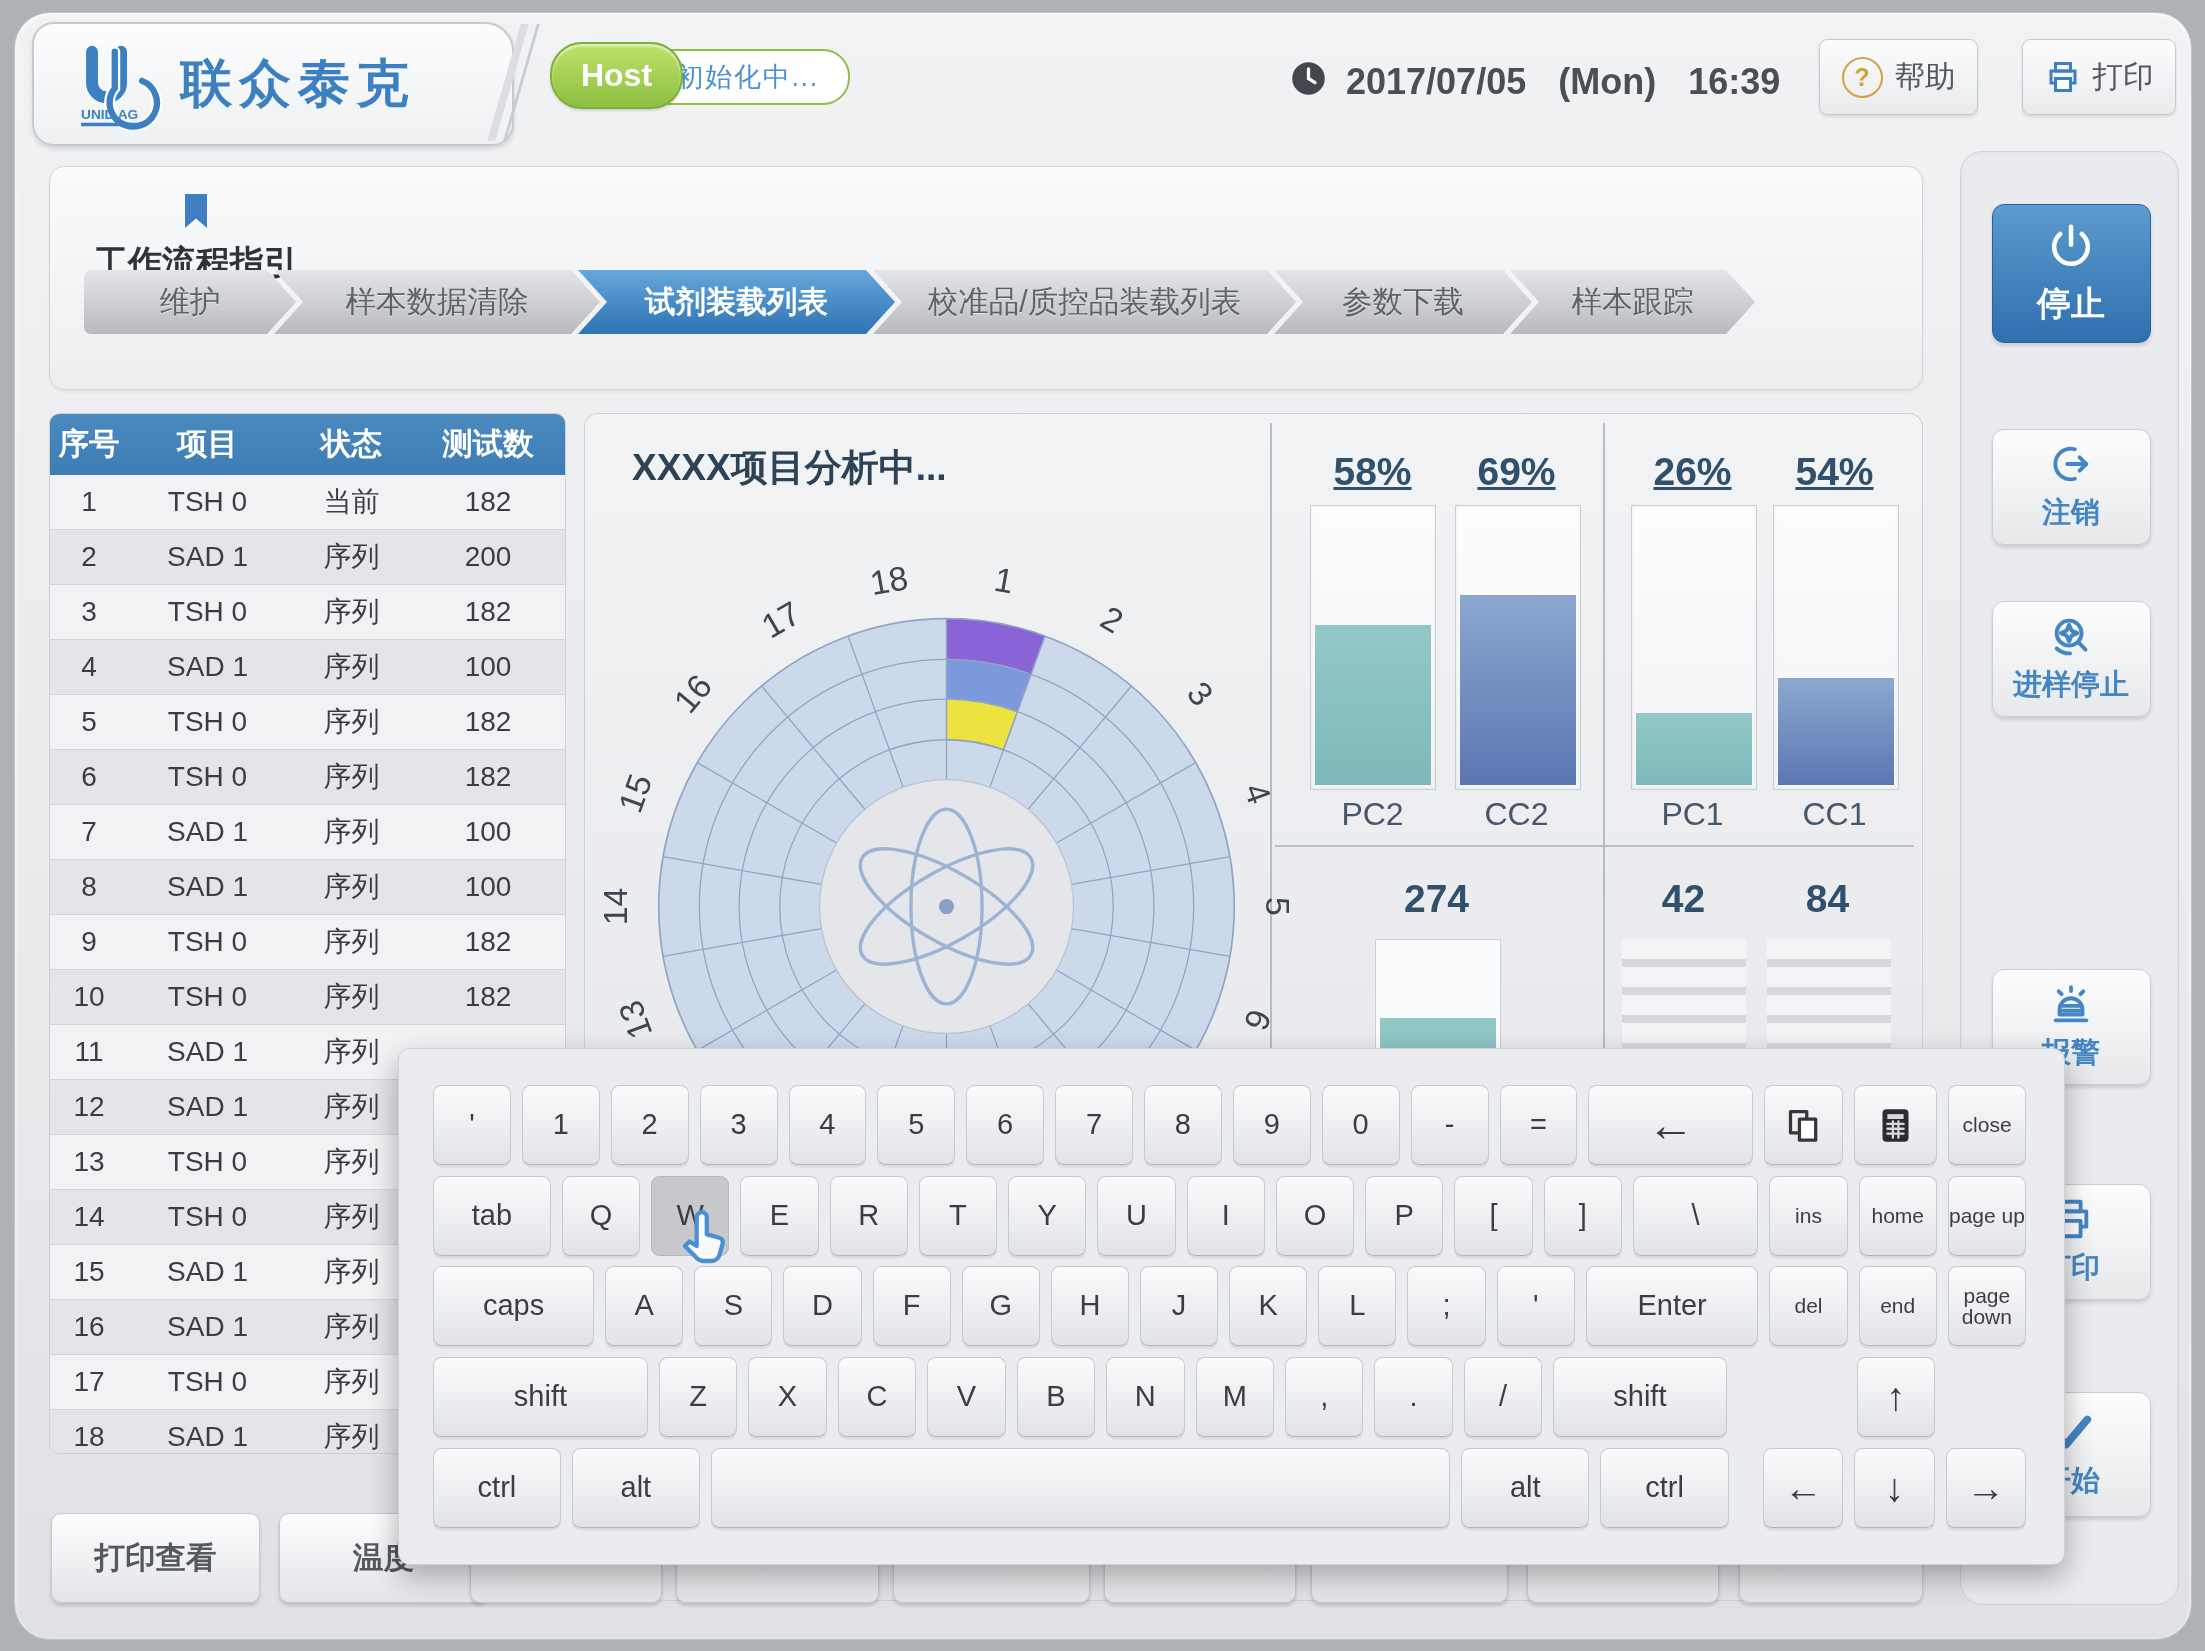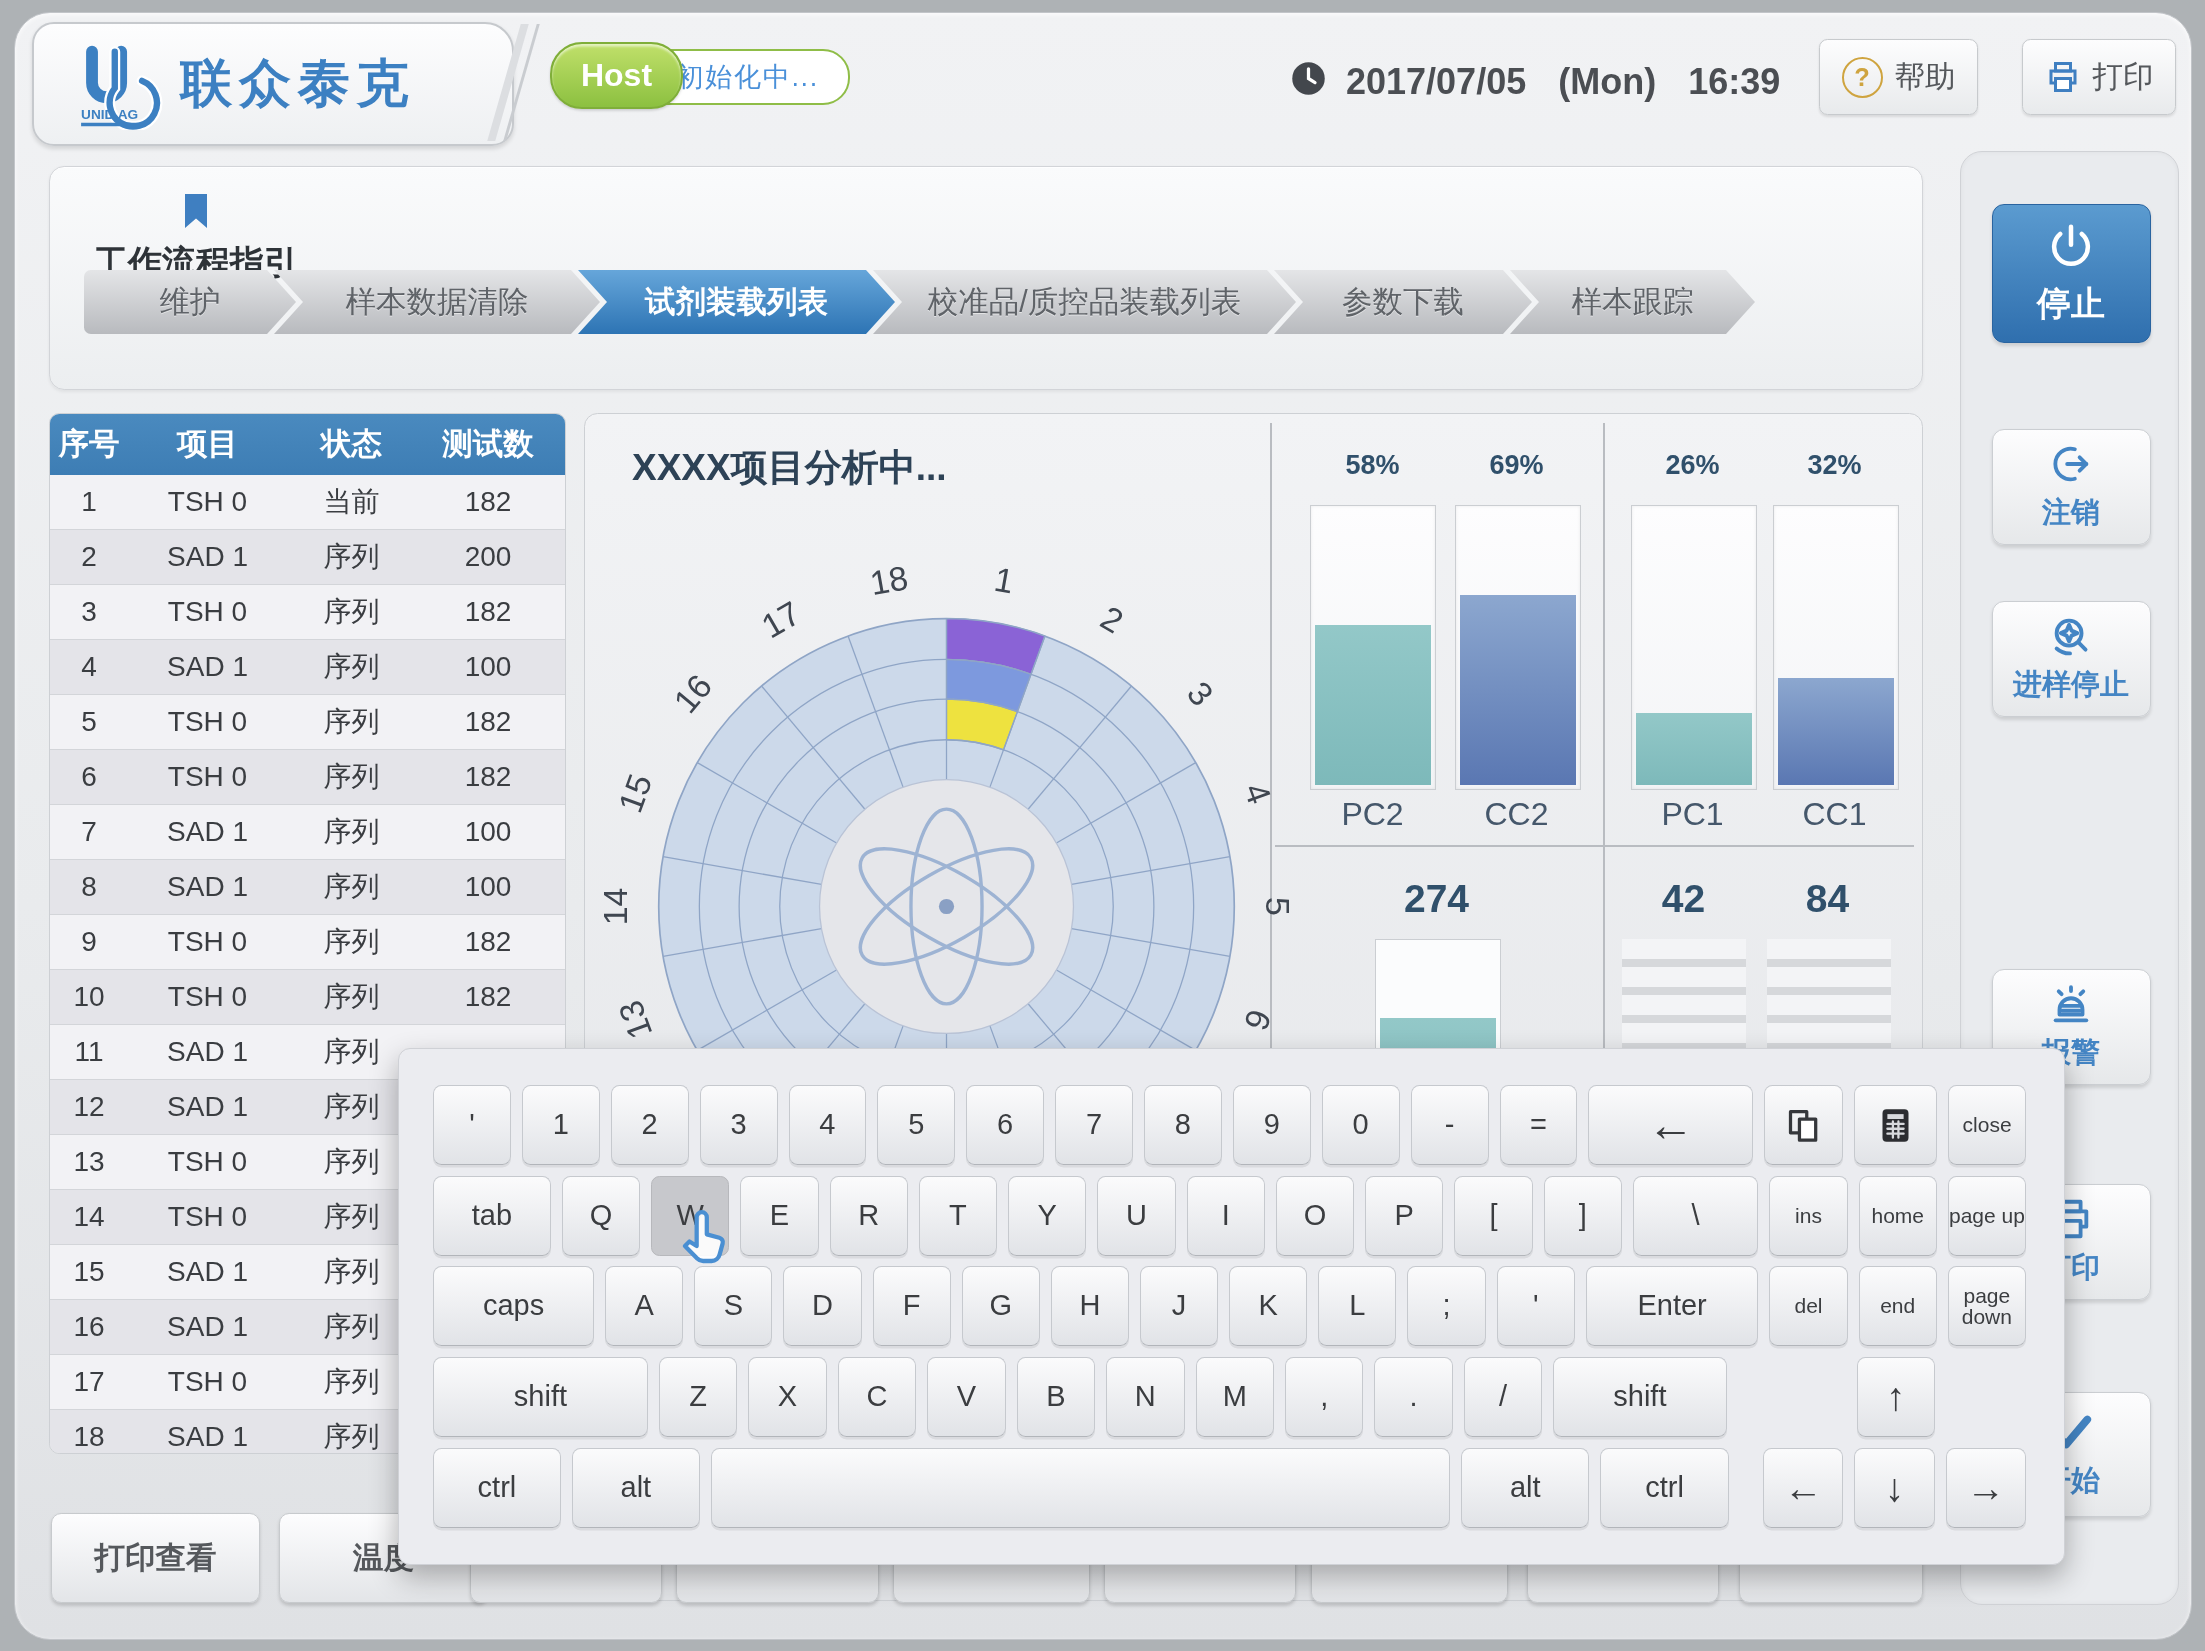--- a/index.html
+++ b/index.html
@@ -38,21 +38,21 @@
   .c0{width:78px;text-align:center;}
   .c1{width:159px;text-align:center;}
   .c2{width:129px;text-align:center;}
   .c3{width:144px;text-align:center;}
 
   
   #analysis-card{position:absolute;left:584px;top:413px;width:1337px;height:1186px;border:1.7px solid #cdd0d4;border-radius:13.5px;background:linear-gradient(180deg,#f2f3f5,#e1e3e6);overflow:hidden;}
   .an-title{position:absolute;left:47px;top:29px;font-size:37px;font-weight:bold;color:#2d4256;}
   .vdiv{position:absolute;top:8.5px;bottom:8.5px;width:1.7px;background:#b9bcc1;}
   .hdiv{position:absolute;height:1.7px;background:#b9bcc1;}
-  .pct{position:absolute;width:127px;text-align:center;font-size:27px;font-weight:bold;color:#30506b;}
+  .pct{position:absolute;width:127px;text-align:center;font-size:39px;font-weight:bold;color:#30506b;text-decoration:underline;}
   .gauge{position:absolute;width:124px;height:283px;border:1.7px solid #cbced2;background:linear-gradient(180deg,#fdfdfe,#f3f4f6);box-shadow:inset 0 0 3.4px rgba(0,0,0,.08);}
   .gfill{position:absolute;left:4.2px;right:4.2px;bottom:4.2px;}
   .gfill.teal{background:linear-gradient(180deg,#93c8c8,#7db9ba);}
   .gfill.blue{background:linear-gradient(180deg,#8ca7cf,#5a77b2);}
   .gcat{position:absolute;width:127px;text-align:center;font-size:32px;color:#45576b;}
   .cnum{position:absolute;width:135px;text-align:center;font-size:39px;font-weight:bold;color:#30506b;}
   .cbar{position:absolute;width:124px;height:212px;border:1.7px solid #cbced2;background:#fbfcfd;}
   .cbar .gfill{top:78px;}
   .stripes{position:absolute;width:124px;height:203px;background:repeating-linear-gradient(180deg,#f3f4f6 0 20.3px,#d6d8db 20.3px 28px);}
 
@@ -333,21 +333,21 @@
         <div class="pct" style="left:868px;top:36px;">69%</div>
         <div class="gauge" style="left:870px;top:91px;">
                <div class="gfill blue" style="height:190px;"></div>
         </div>
         <div class="gcat" style="left:868px;top:382px;">CC2</div>
         <div class="pct" style="left:1044px;top:36px;">26%</div>
         <div class="gauge" style="left:1046px;top:91px;">
                <div class="gfill teal" style="height:72px;"></div>
         </div>
         <div class="gcat" style="left:1044px;top:382px;">PC1</div>
-        <div class="pct" style="left:1186px;top:36px;">32%</div>
+        <div class="pct" style="left:1186px;top:36px;">54%</div>
         <div class="gauge" style="left:1188px;top:91px;">
                <div class="gfill blue" style="height:107px;"></div>
         </div>
         <div class="gcat" style="left:1186px;top:382px;">CC1</div>
       </div>
     <div id="counters">
         <div class="cnum" style="left:784px;top:463px;">274</div>
         <div class="cbar" style="left:790px;top:525px;">
              <div class="gfill teal"></div>
         </div>

